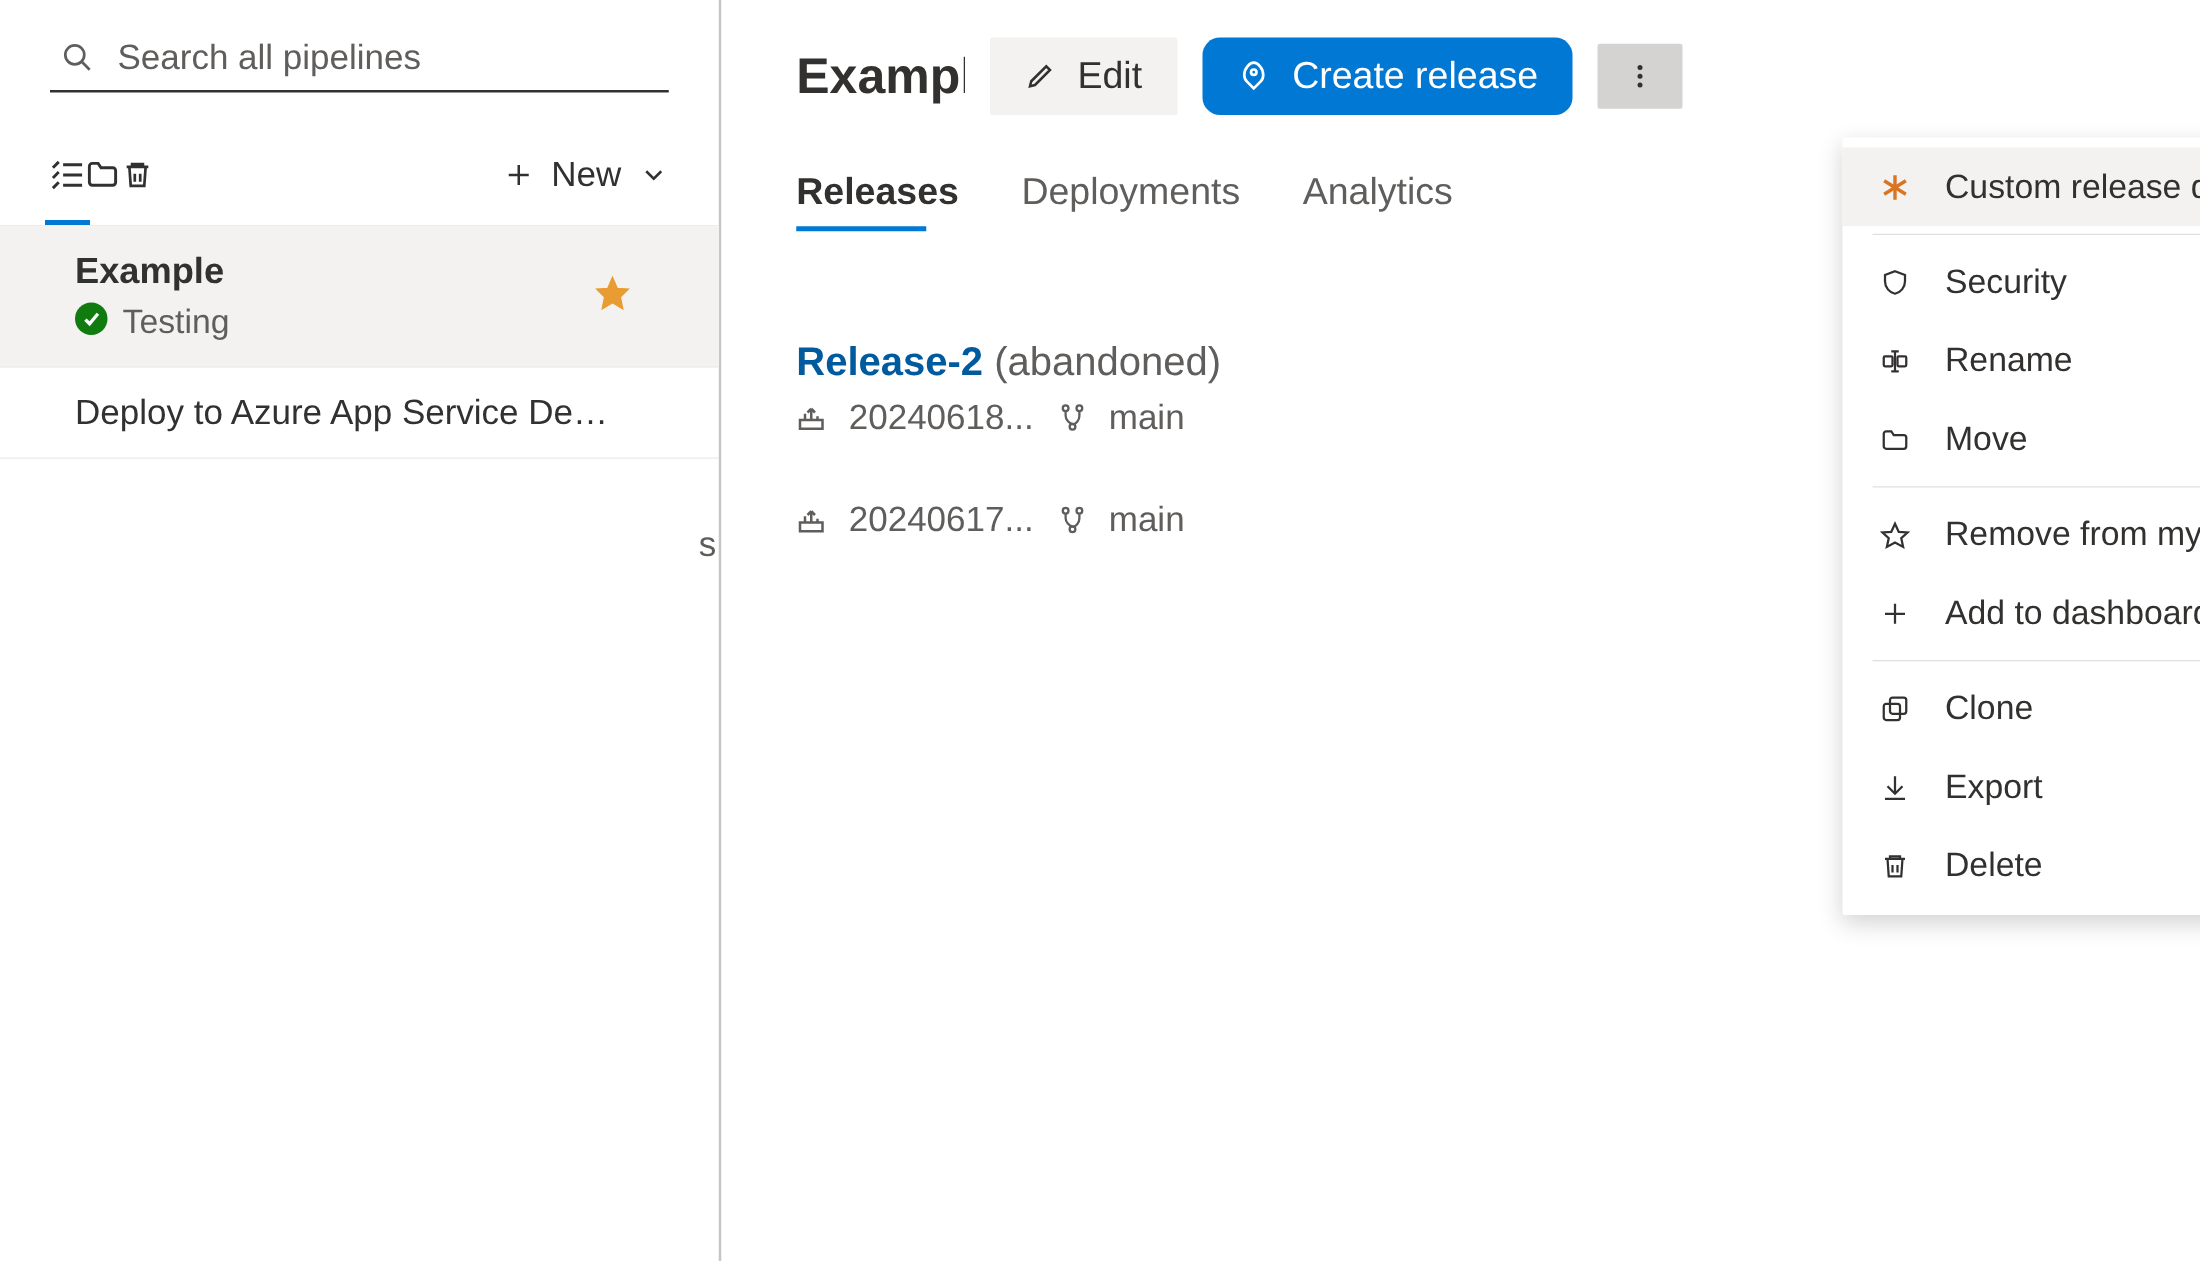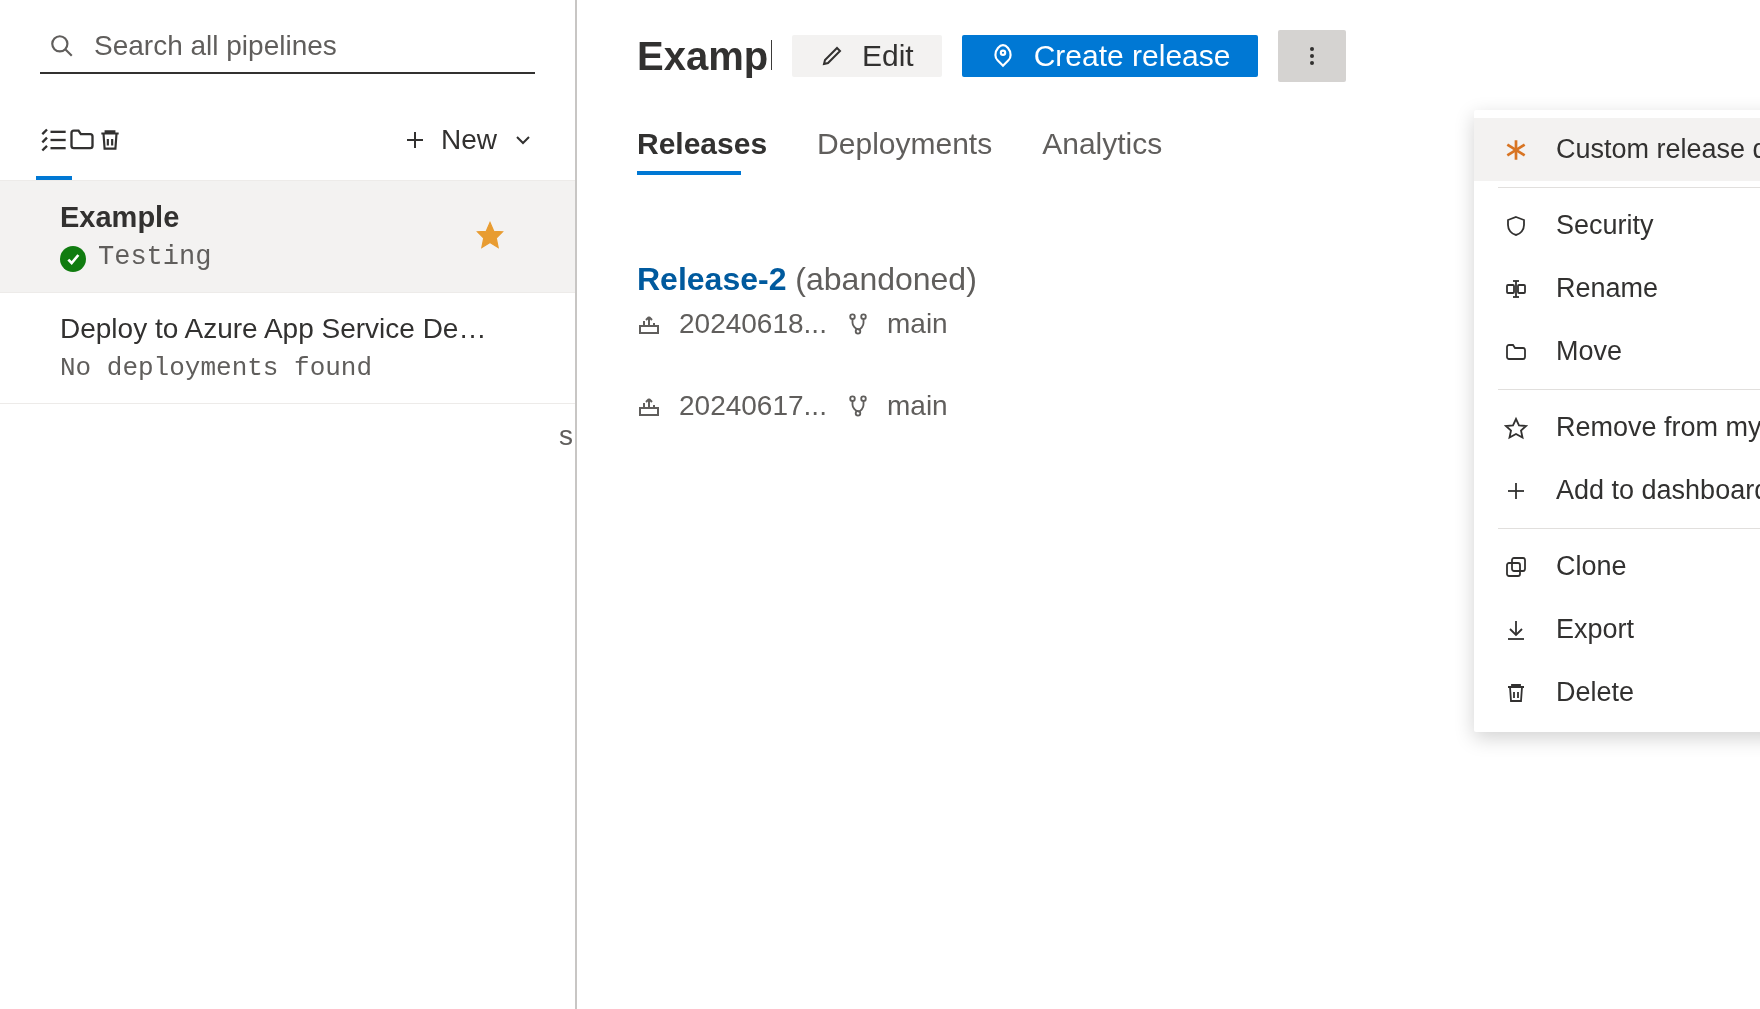--- a/index.html
+++ b/index.html
@@ -87,24 +87,23 @@
     .pipeline-item.selected {
       background: #f3f2f1;
     }
     .pipeline-title {
       font-size: 29px;
       font-weight: 700;
       color: #323130;
     }
     .pipeline-status {
       display: flex;
-      align-items: flex-end;
+      align-items: flex-start;
       gap: 12px;
       margin-top: 8px;
-      font-family: Liberation Mono, monospace;
     }
     .status-icon {
       width: 26px;
       height: 26px;
       border-radius: 50%;
       background: #107c10;
       display: flex;
       align-items: center;
       justify-content: center;
     }
@@ -143,33 +142,34 @@
       font-weight: 700;
       color: #323130;
       overflow: hidden;
       white-space: nowrap;
       width: 135px;
     }
     .btn {
       display: flex;
       align-items: center;
       gap: 18px;
-      padding: 4px 28px;
+      padding: 14px 28px;
       font-size: 30px;
       cursor: pointer;
       border: none;
       border-radius: 2px;
     }
     .btn-secondary {
       background: #f3f2f1;
       color: #323130;
     }
     .btn-primary {
       background: #0078d4;
       color: #fff;
+      border-radius: 14px;
     }
     .btn-more {
       background: #d5d3d1;
       padding: 14px 22px;
     }
     .tabs {
       margin-top: 45px;
       display: flex;
       flex-direction: row;
       gap: 50px;
@@ -326,23 +326,20 @@
       </div>
       <span class="star">
         <svg width="30" height="30" viewBox="0 0 24 24" fill="#e89c31" stroke="#e89c31">
           <polygon points="12 2 15 9 22 9.5 17 14.5 18.5 22 12 18 5.5 22 7 14.5 2 9.5 9 9"></polygon>
         </svg>
       </span>
     </div>
 
     <div class="pipeline-item pipeline-item-secondary">
       <div class="pipeline-title">Deploy to Azure App Service De…</div>
-      <div class="pipeline-status">
-        <span class="status-text">No deployments found</span>
-      </div>
     </div>
   </div>
 </div>
 
 <div class="right-panel">
   <span class="cutoff-char">s</span>
 
   <div class="header-row">
     <div class="page-title">Example</div>
     <button class="btn btn-secondary">

